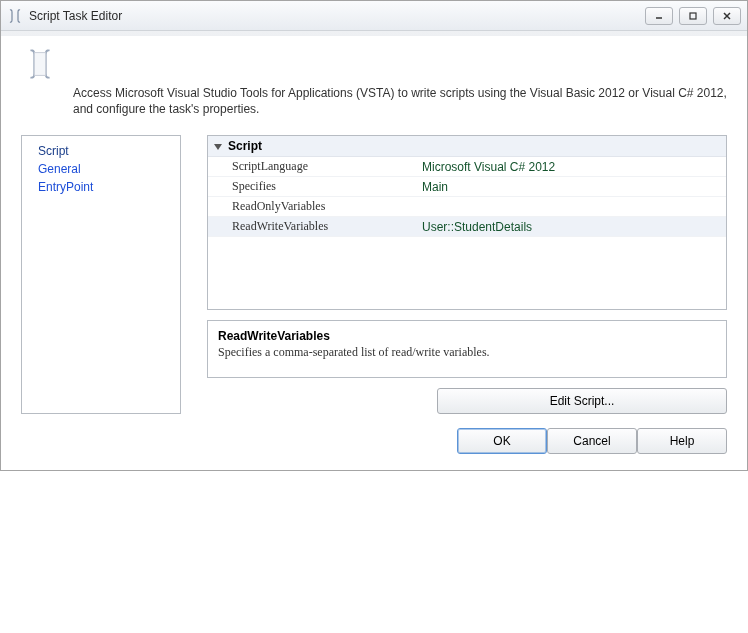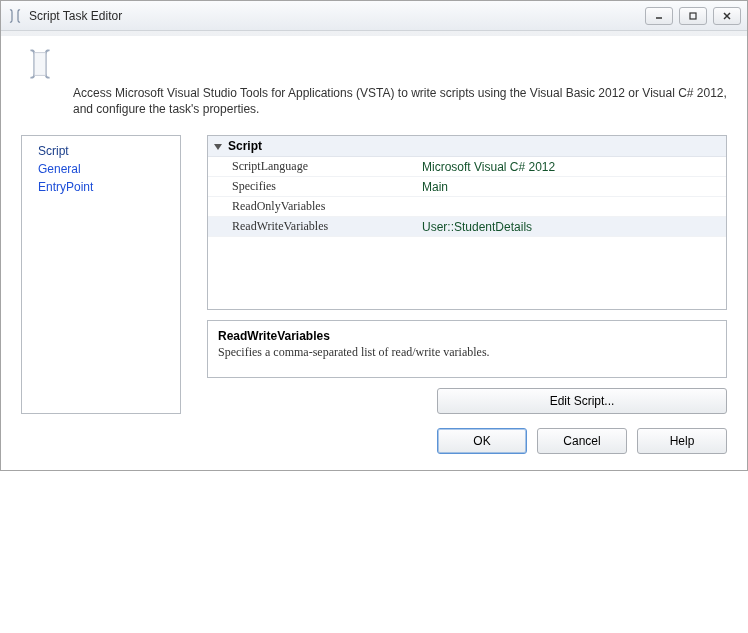--- a/index.html
+++ b/index.html
@@ -158,21 +158,20 @@
     font: inherit;
     cursor: default;
     display: inline-flex;
     align-items: center;
     justify-content: center;
   }
   .btn-wide { width: 290px; }
   .footer {
     display: flex;
     justify-content: flex-end;
-    gap: 10px;
     padding-top: 14px;
   }
   .btn-footer { width: 90px; }
   .btn-default {
     border-color: #5b93d6;
     box-shadow: 0 0 0 1px rgba(91,147,214,0.5) inset;
   }
 </style>
 </head>
 <body>

